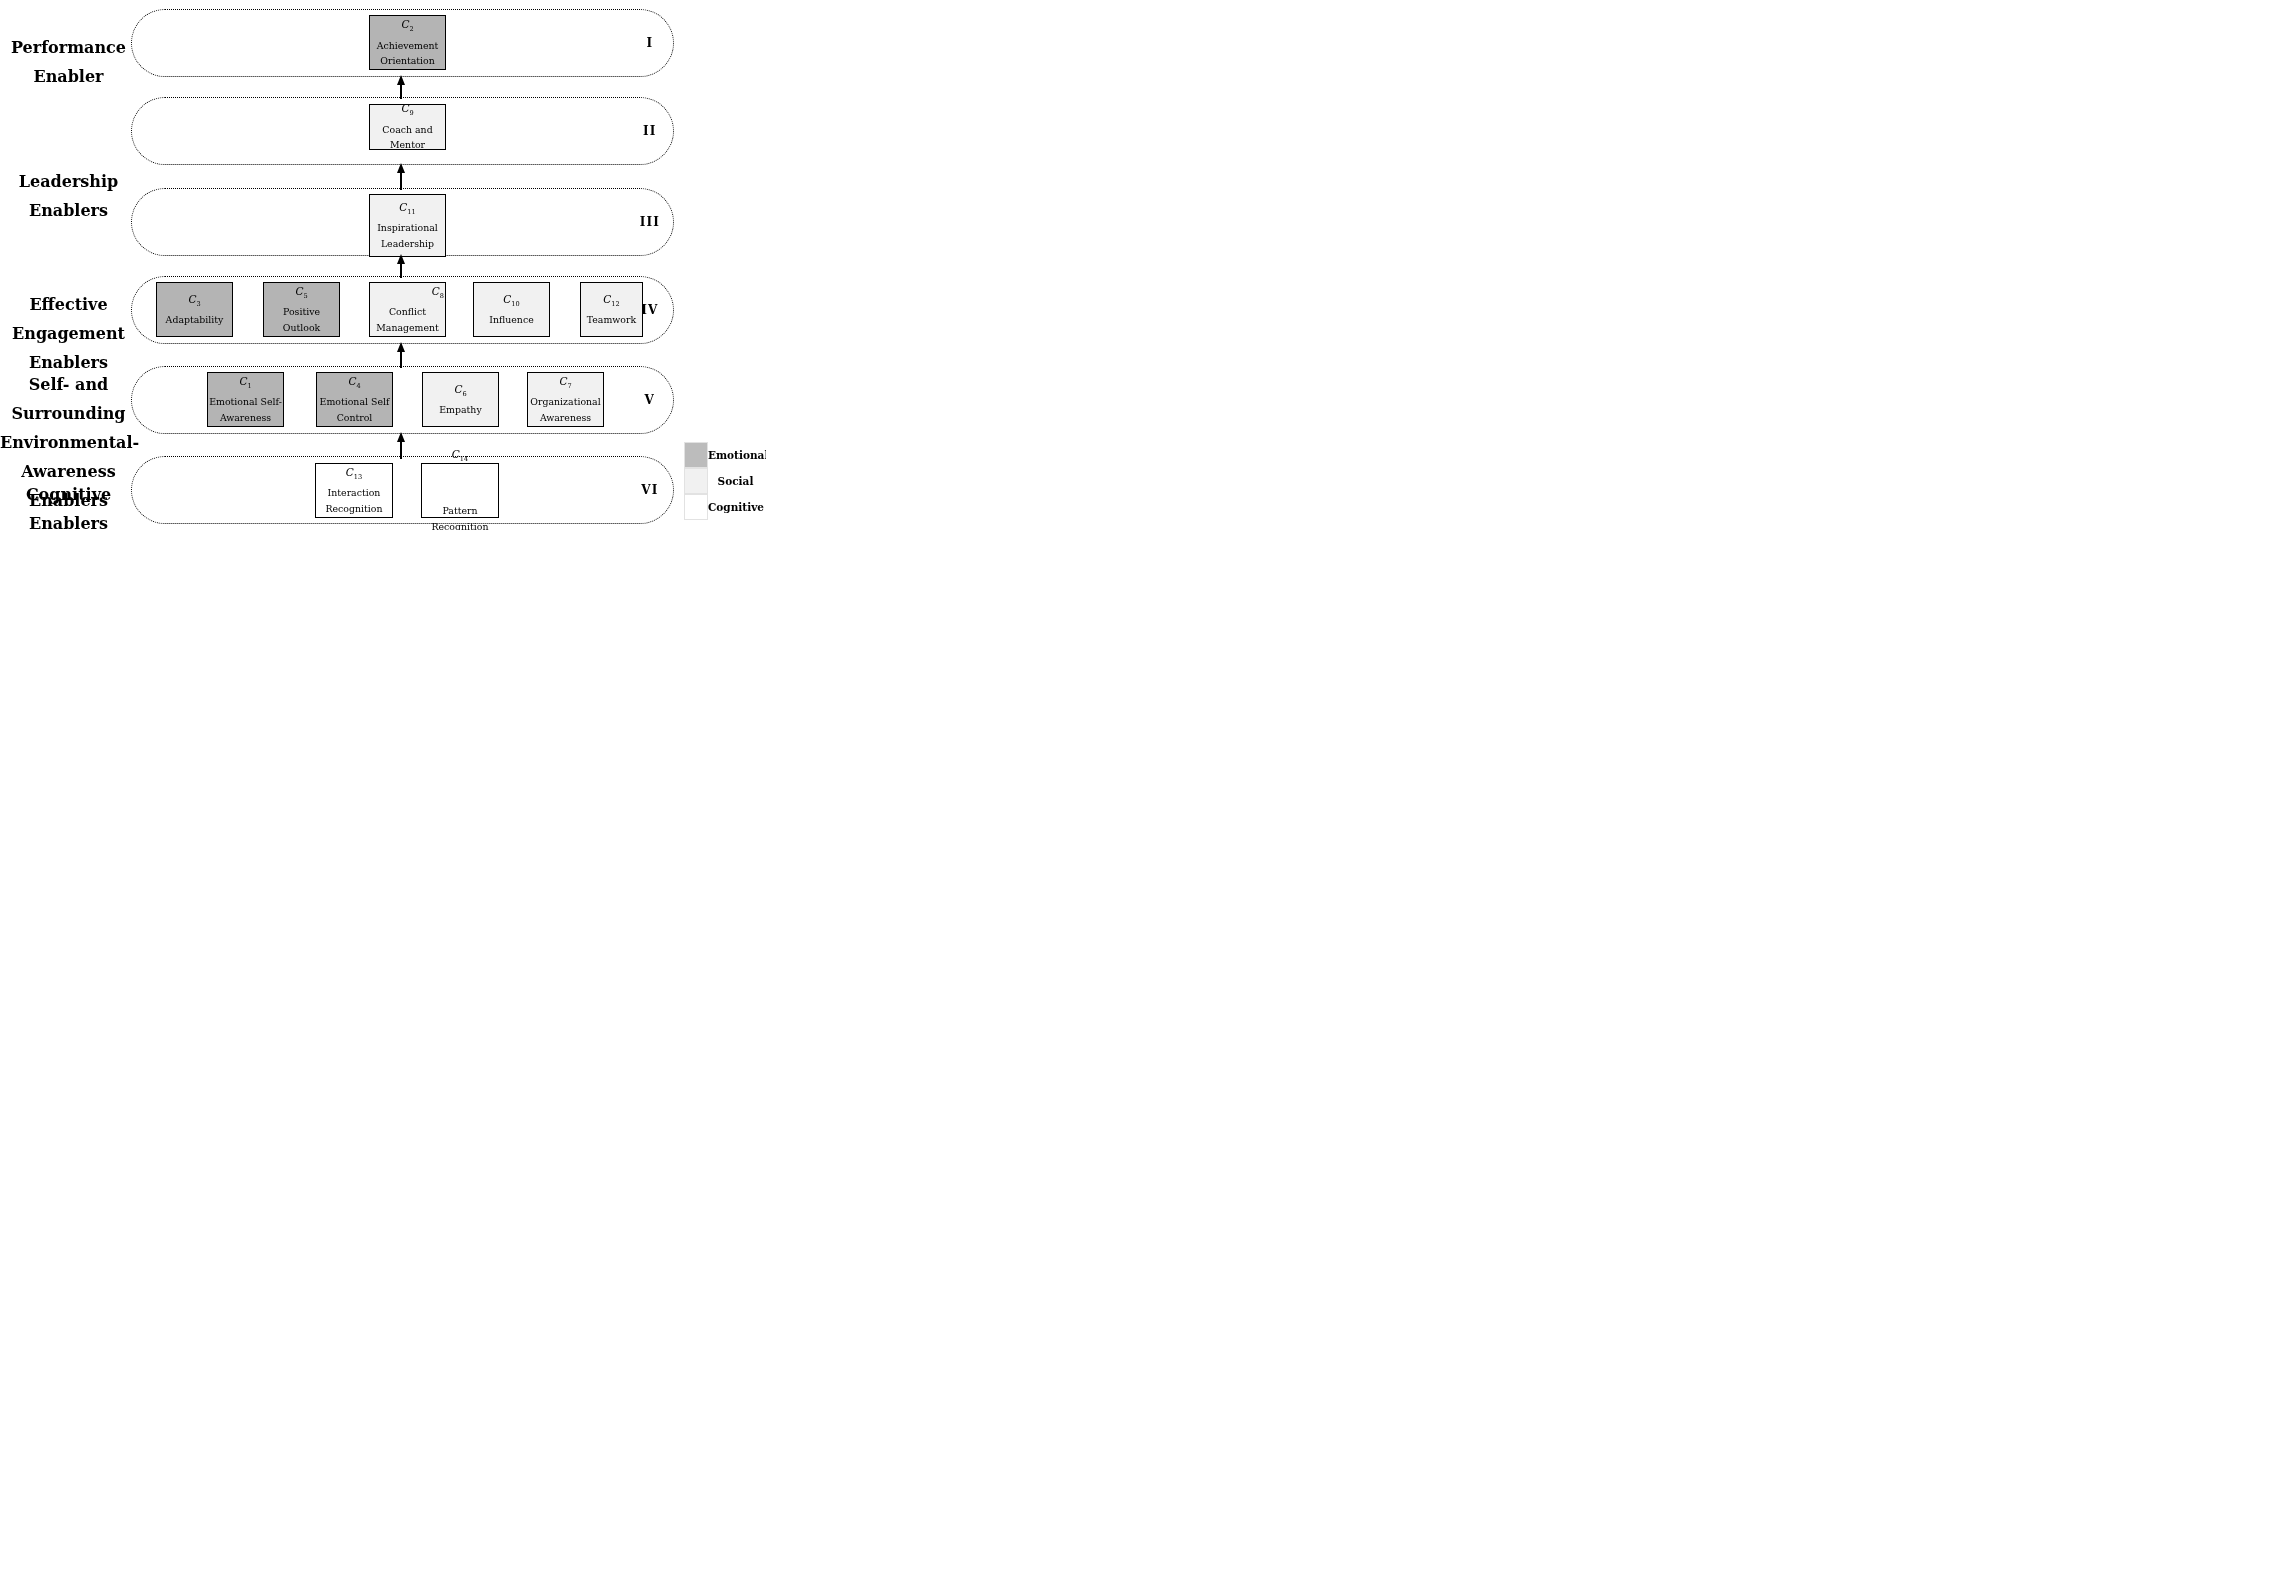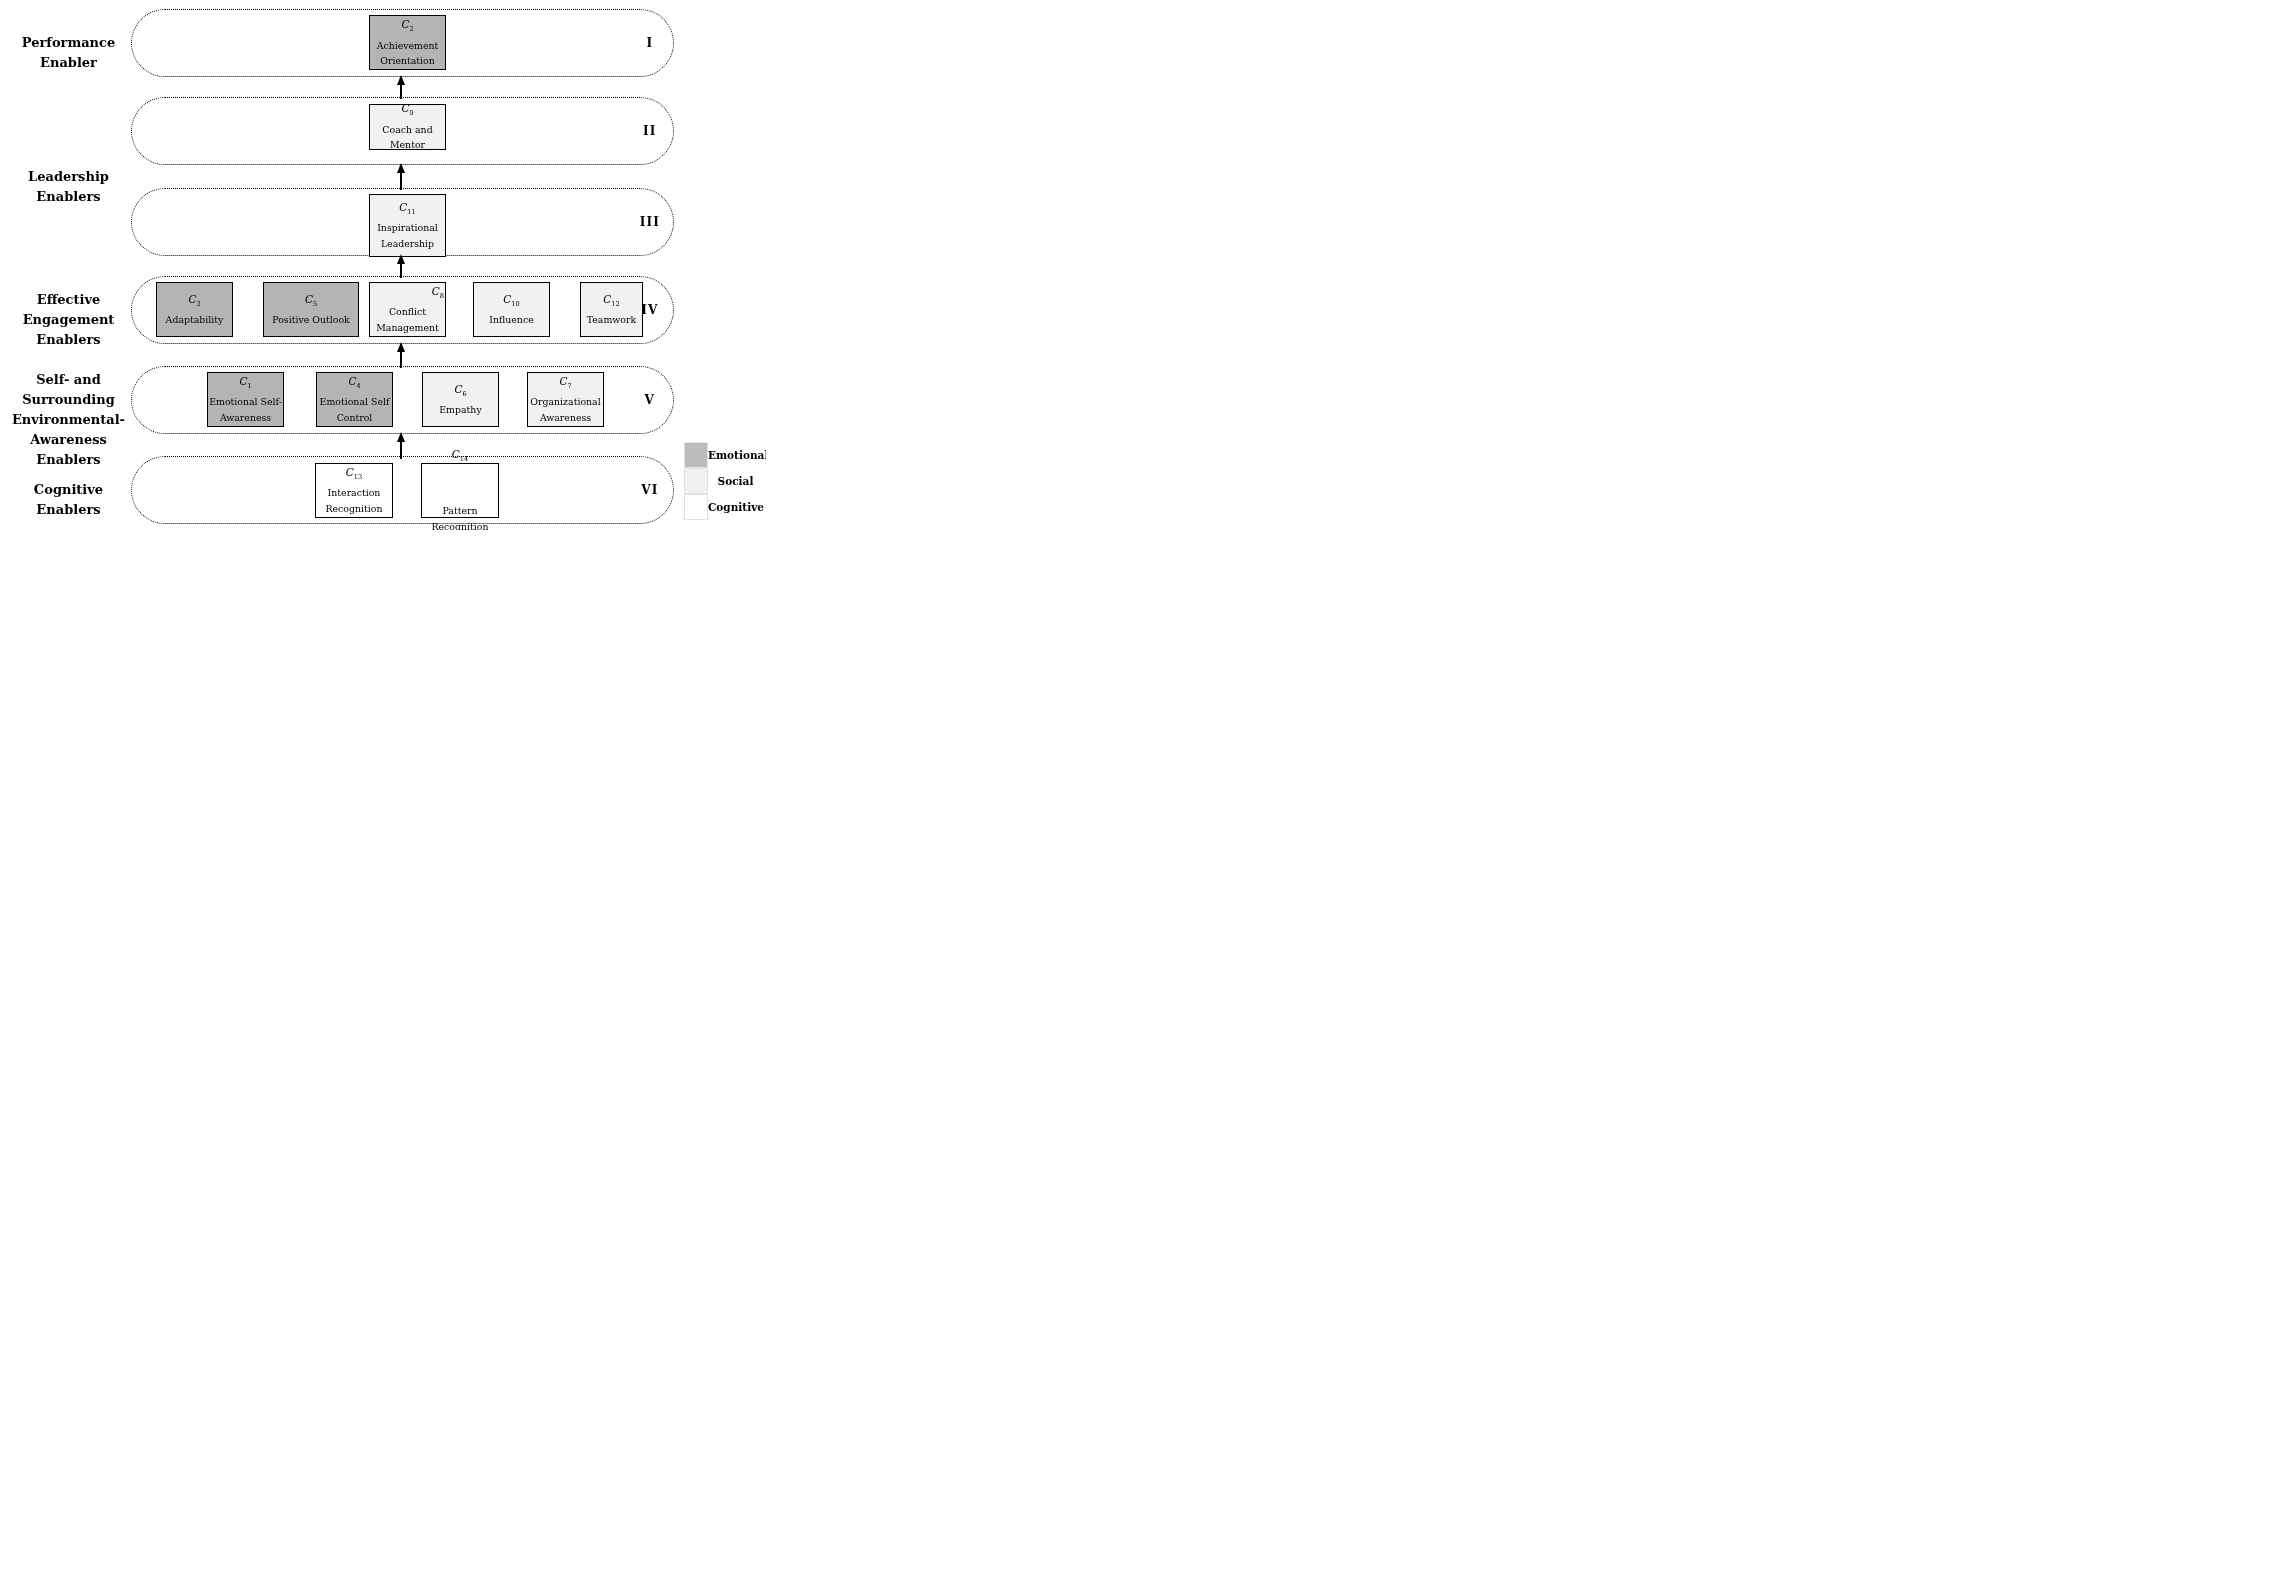--- a/index.html
+++ b/index.html
@@ -28,22 +28,22 @@
     font-weight:bold;
     font-size:12px;
     letter-spacing:1.1px;
   }
   
   .side-label{
     position:absolute;
     left:0;width:137px;
     text-align:center;
     font-weight:bold;
-    font-size:13px;
-    line-height:20px;
+    font-size:16px;
+    line-height:29px;
   }
   
   .box{
     position:absolute;
     box-sizing:border-box;
     border:1.7px solid #000;
     display:flex;
     flex-direction:column;
     align-items:center;
     justify-content:center;
@@ -147,21 +147,21 @@
 
   <div class="box cat-social" style="left:369px;top:194px;width:77px;height:63px;">
     <div class="cid"><span>C</span><sub>11</sub></div>
     <div class="cname">Inspirational Leadership</div>
   </div>
 
   <div class="box cat-emotional" style="left:156px;top:282px;width:77px;height:55px;">
     <div class="cid"><span>C</span><sub>3</sub></div>
     <div class="cname">Adaptability</div>
   </div>
-  <div class="box cat-emotional" style="left:263px;top:282px;width:96px;height:55px;">
+  <div class="box cat-emotional" style="left:263px;top:282px;width:77px;height:55px;">
     <div class="cid"><span>C</span><sub>5</sub></div>
     <div class="cname">Positive Outlook</div>
   </div>
   <div class="box cat-social" style="left:369px;top:282px;width:77px;height:55px;align-items:flex-end;">
     <div class="cid"><span>C</span><sub>8</sub></div>
     <div class="cname">Conflict Management</div>
   </div>
   <div class="box cat-social" style="left:473px;top:282px;width:77px;height:55px;">
     <div class="cid"><span>C</span><sub>10</sub></div>
     <div class="cname">Influence</div>

